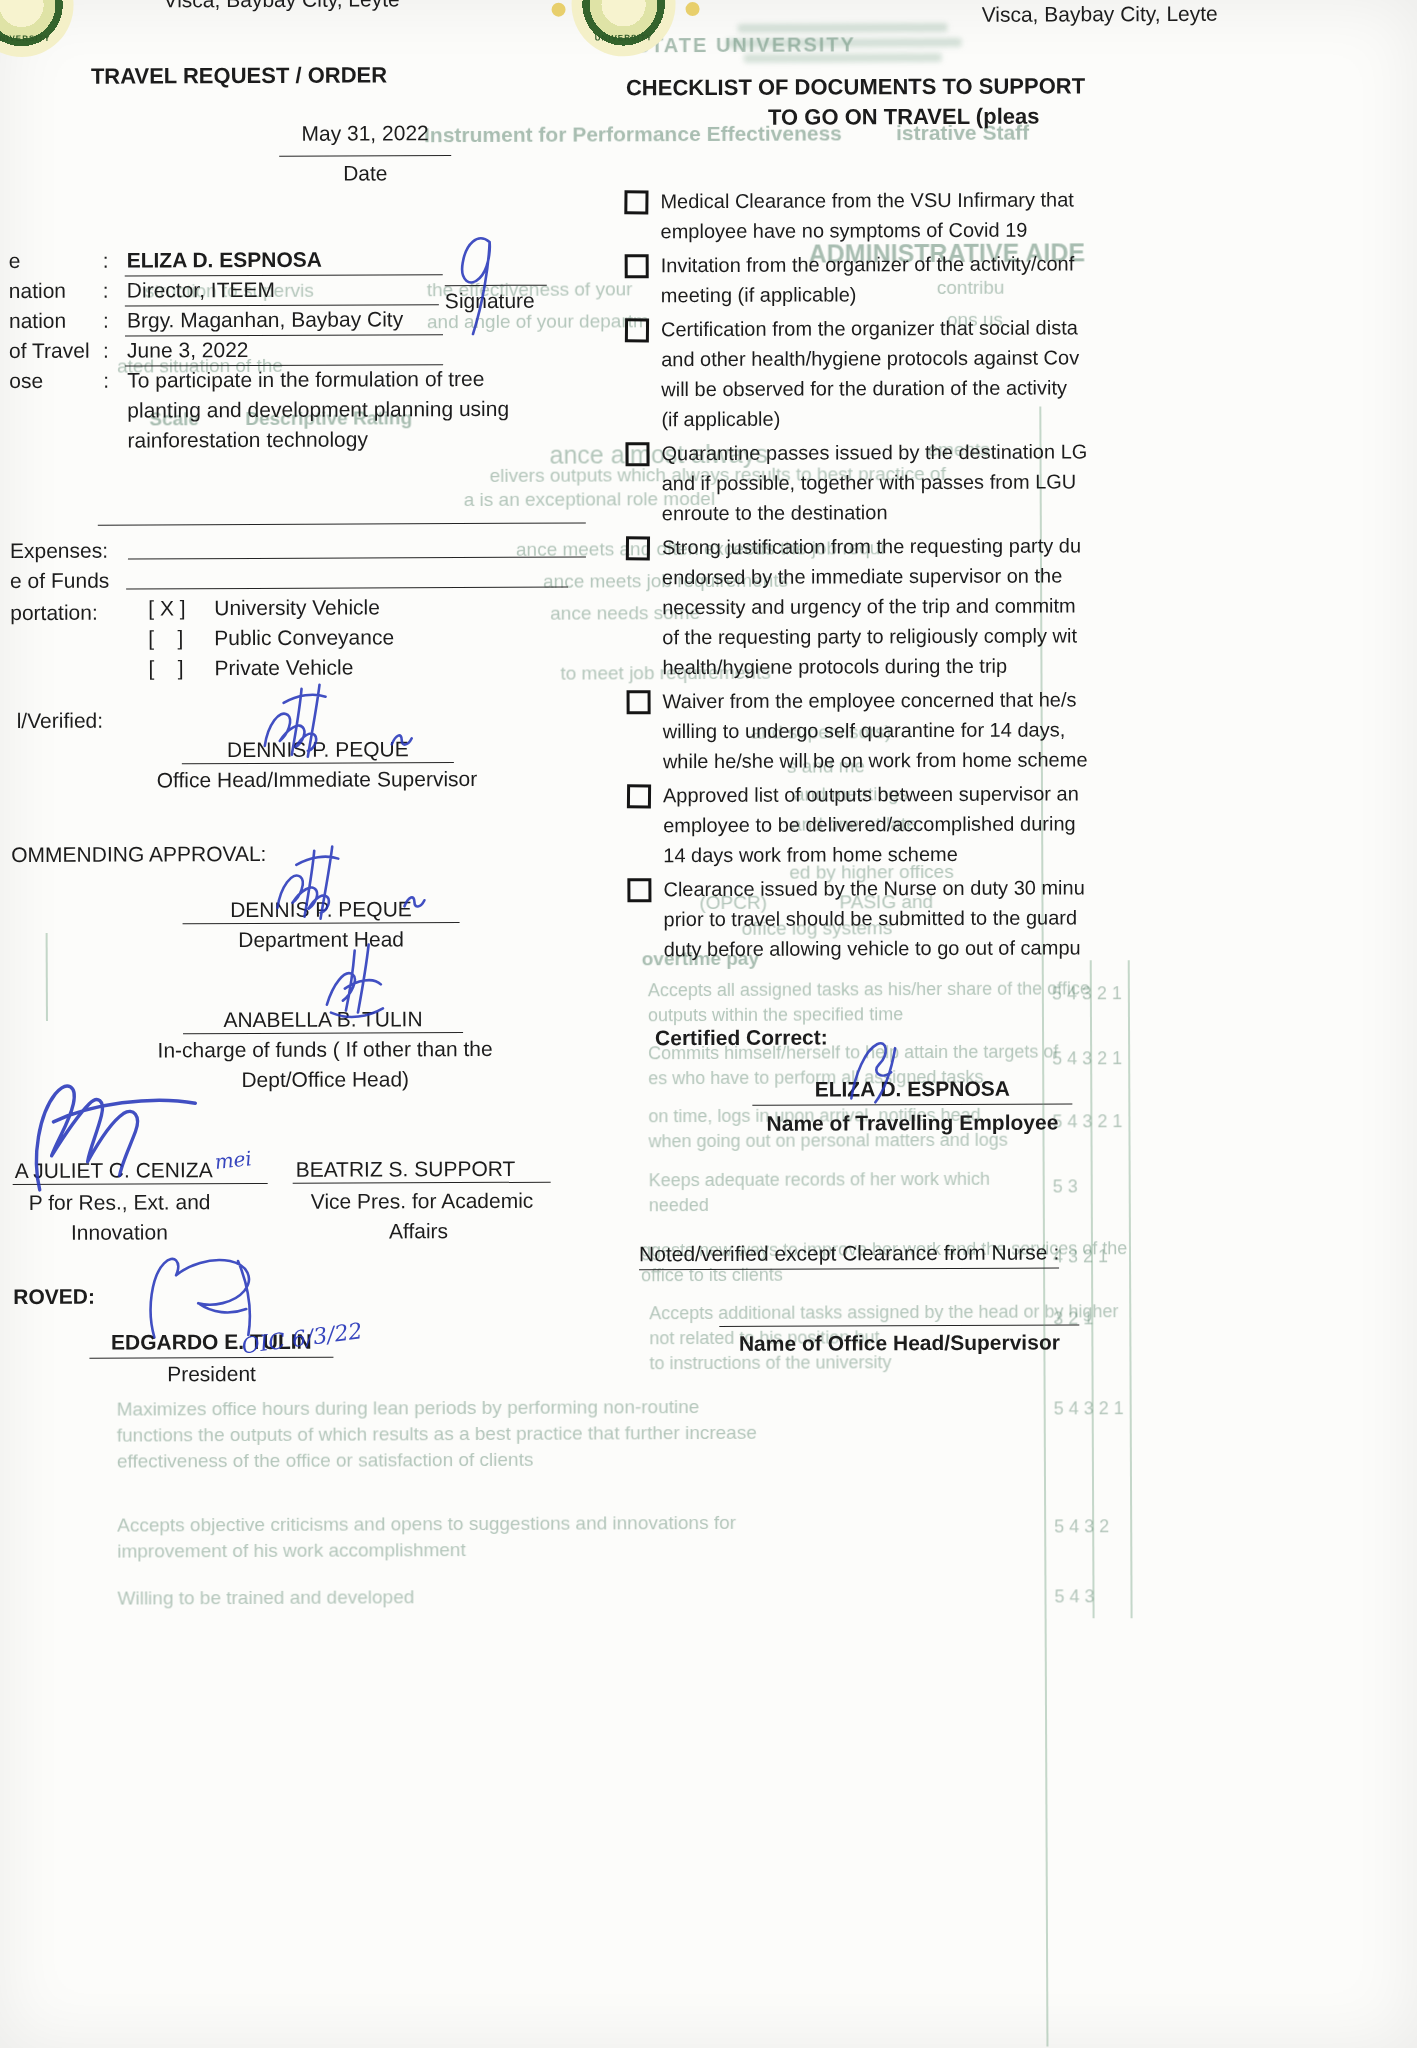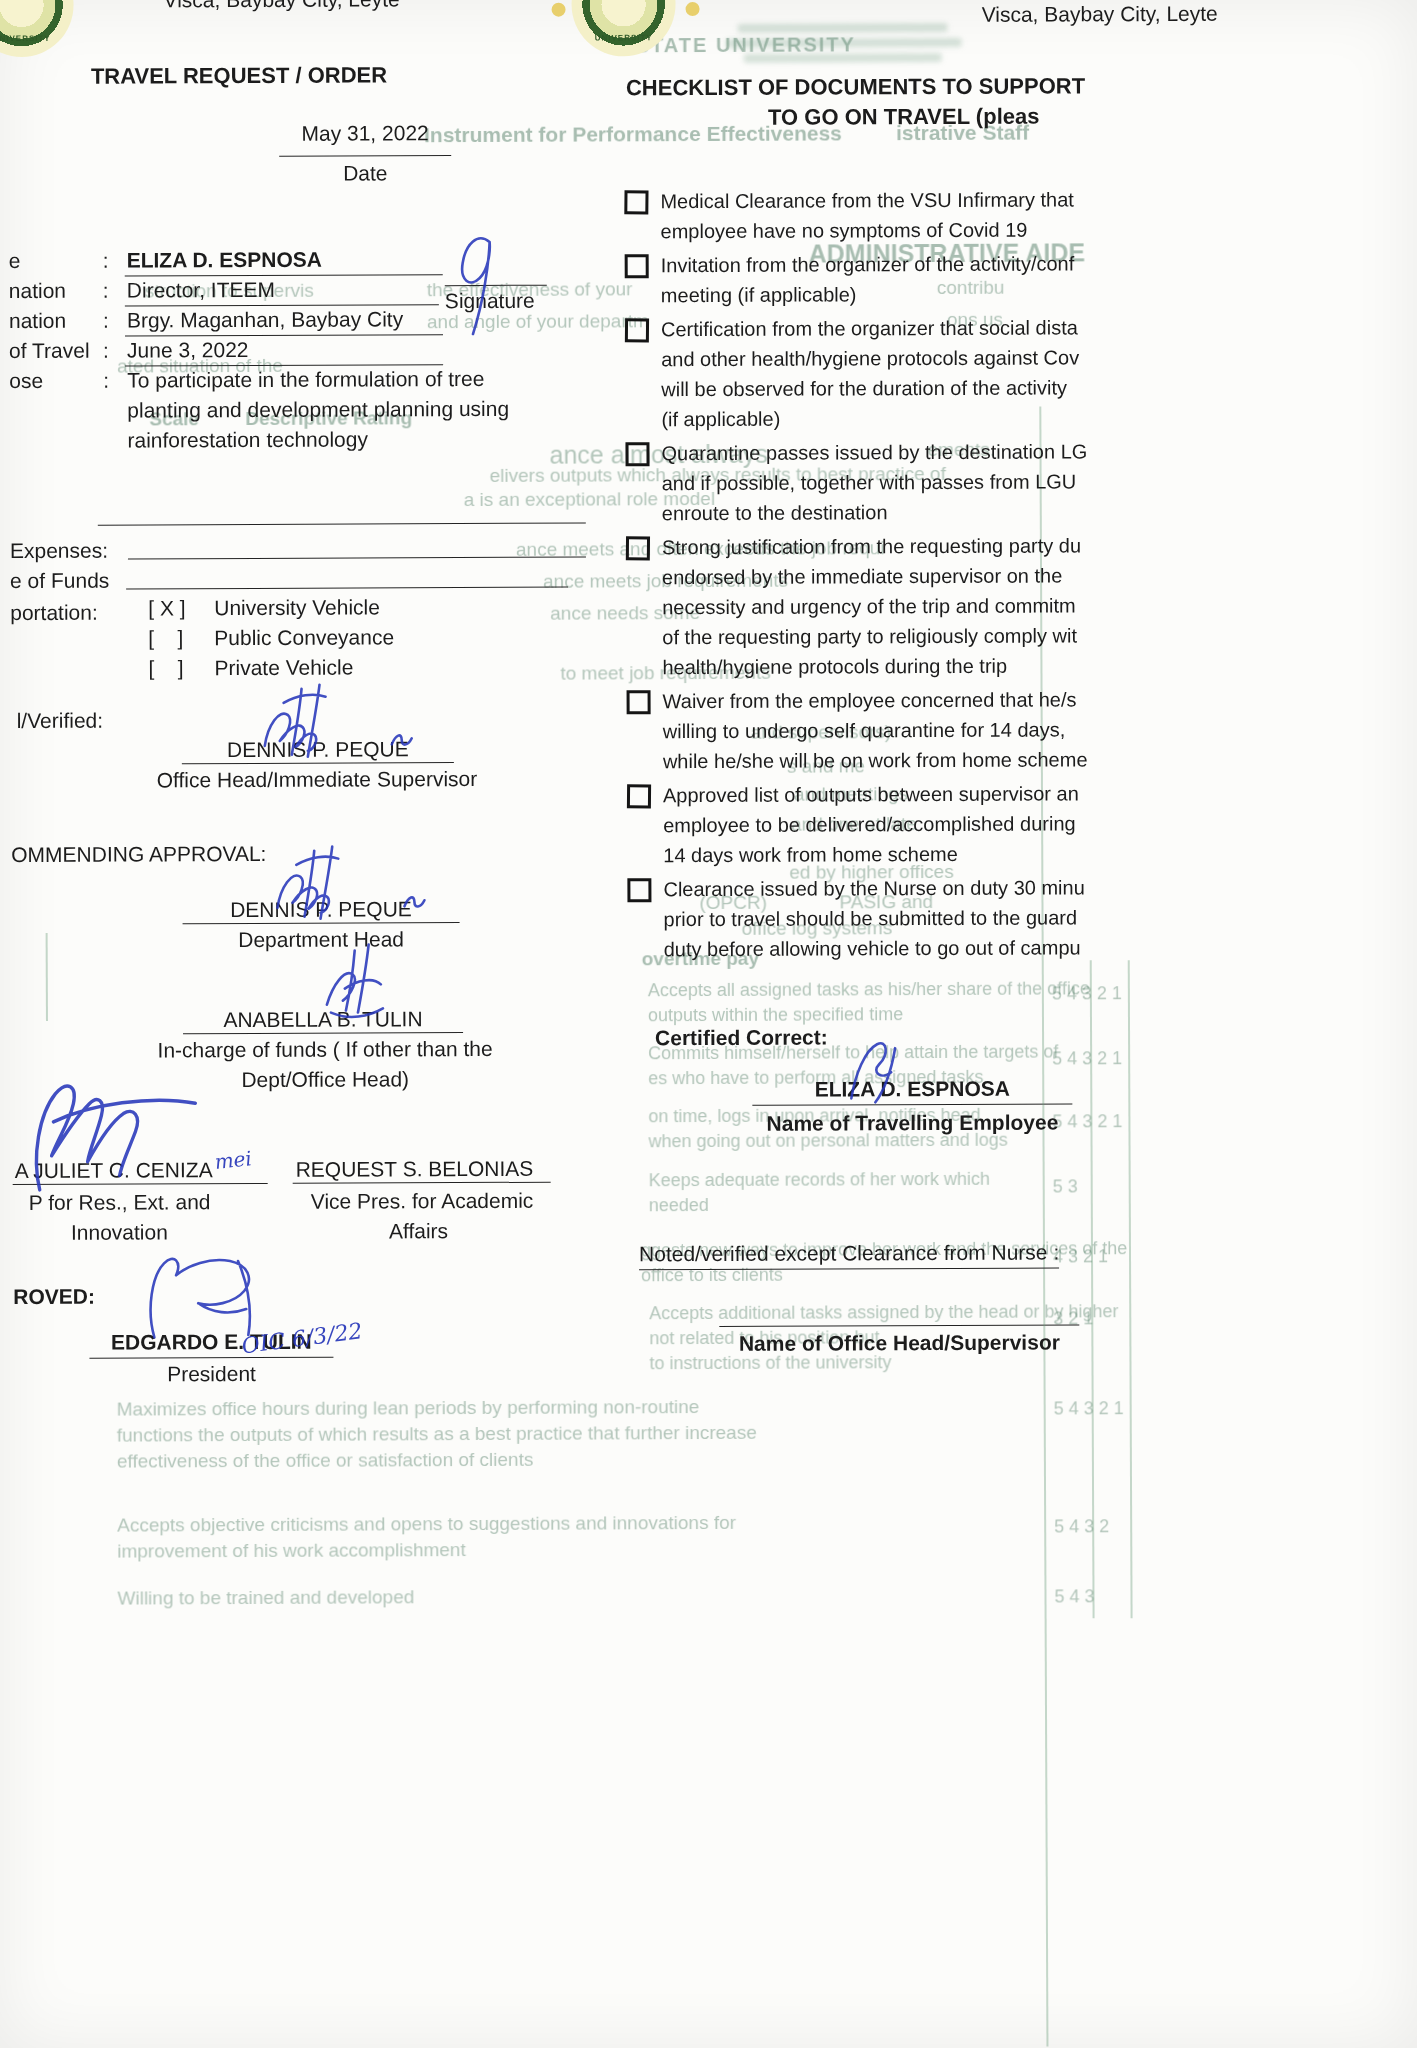--- a/index.html
+++ b/index.html
@@ -180,21 +180,21 @@
 
     <div class="txt center" style="left:183px;top:1004px;width:280px">ANABELLA B. TULIN</div>
     <div class="txt center" style="left:140px;top:1034px;width:370px">In-charge of  funds ( If other than the</div>
     <div class="txt center" style="left:140px;top:1064px;width:370px">Dept/Office Head)</div>
 
     <div class="txt" style="left:14px;top:1154px">A JULIET C. CENIZA</div>
     <div class="ink-note" style="left:214px;top:1146px;transform:rotate(-6deg)">mei</div>
     <div class="txt" style="left:28px;top:1186px">P for Res., Ext. and</div>
     <div class="txt" style="left:70px;top:1216px">Innovation</div>
 
-    <div class="txt" style="left:295px;top:1154px">REQUEST S. BELONIAS</div>
+    <div class="txt" style="left:295px;top:1154px">BEATRIZ S. SUPPORT</div>
     <div class="txt" style="left:310px;top:1186px">Vice Pres. for Academic</div>
     <div class="txt" style="left:388px;top:1216px">Affairs</div>
 
     <div class="txt bold" style="left:12px;top:1280px">ROVED:</div>
     <div class="txt center bold" style="left:88px;top:1326px;width:244px">EDGARDO E. TULIN</div>
     <div class="ink-note" style="left:240px;top:1324px;transform:rotate(-7deg);font-size:22px">OIC 6/3/22</div>
     <div class="txt center" style="left:88px;top:1358px;width:244px">President</div>
 
     <div class="txt bold t22" style="left:630px;top:74px">CHECKLIST OF DOCUMENTS TO SUPPORT</div>
     <div class="txt bold t22" style="left:772px;top:104px">TO GO ON TRAVEL (pleas</div>

